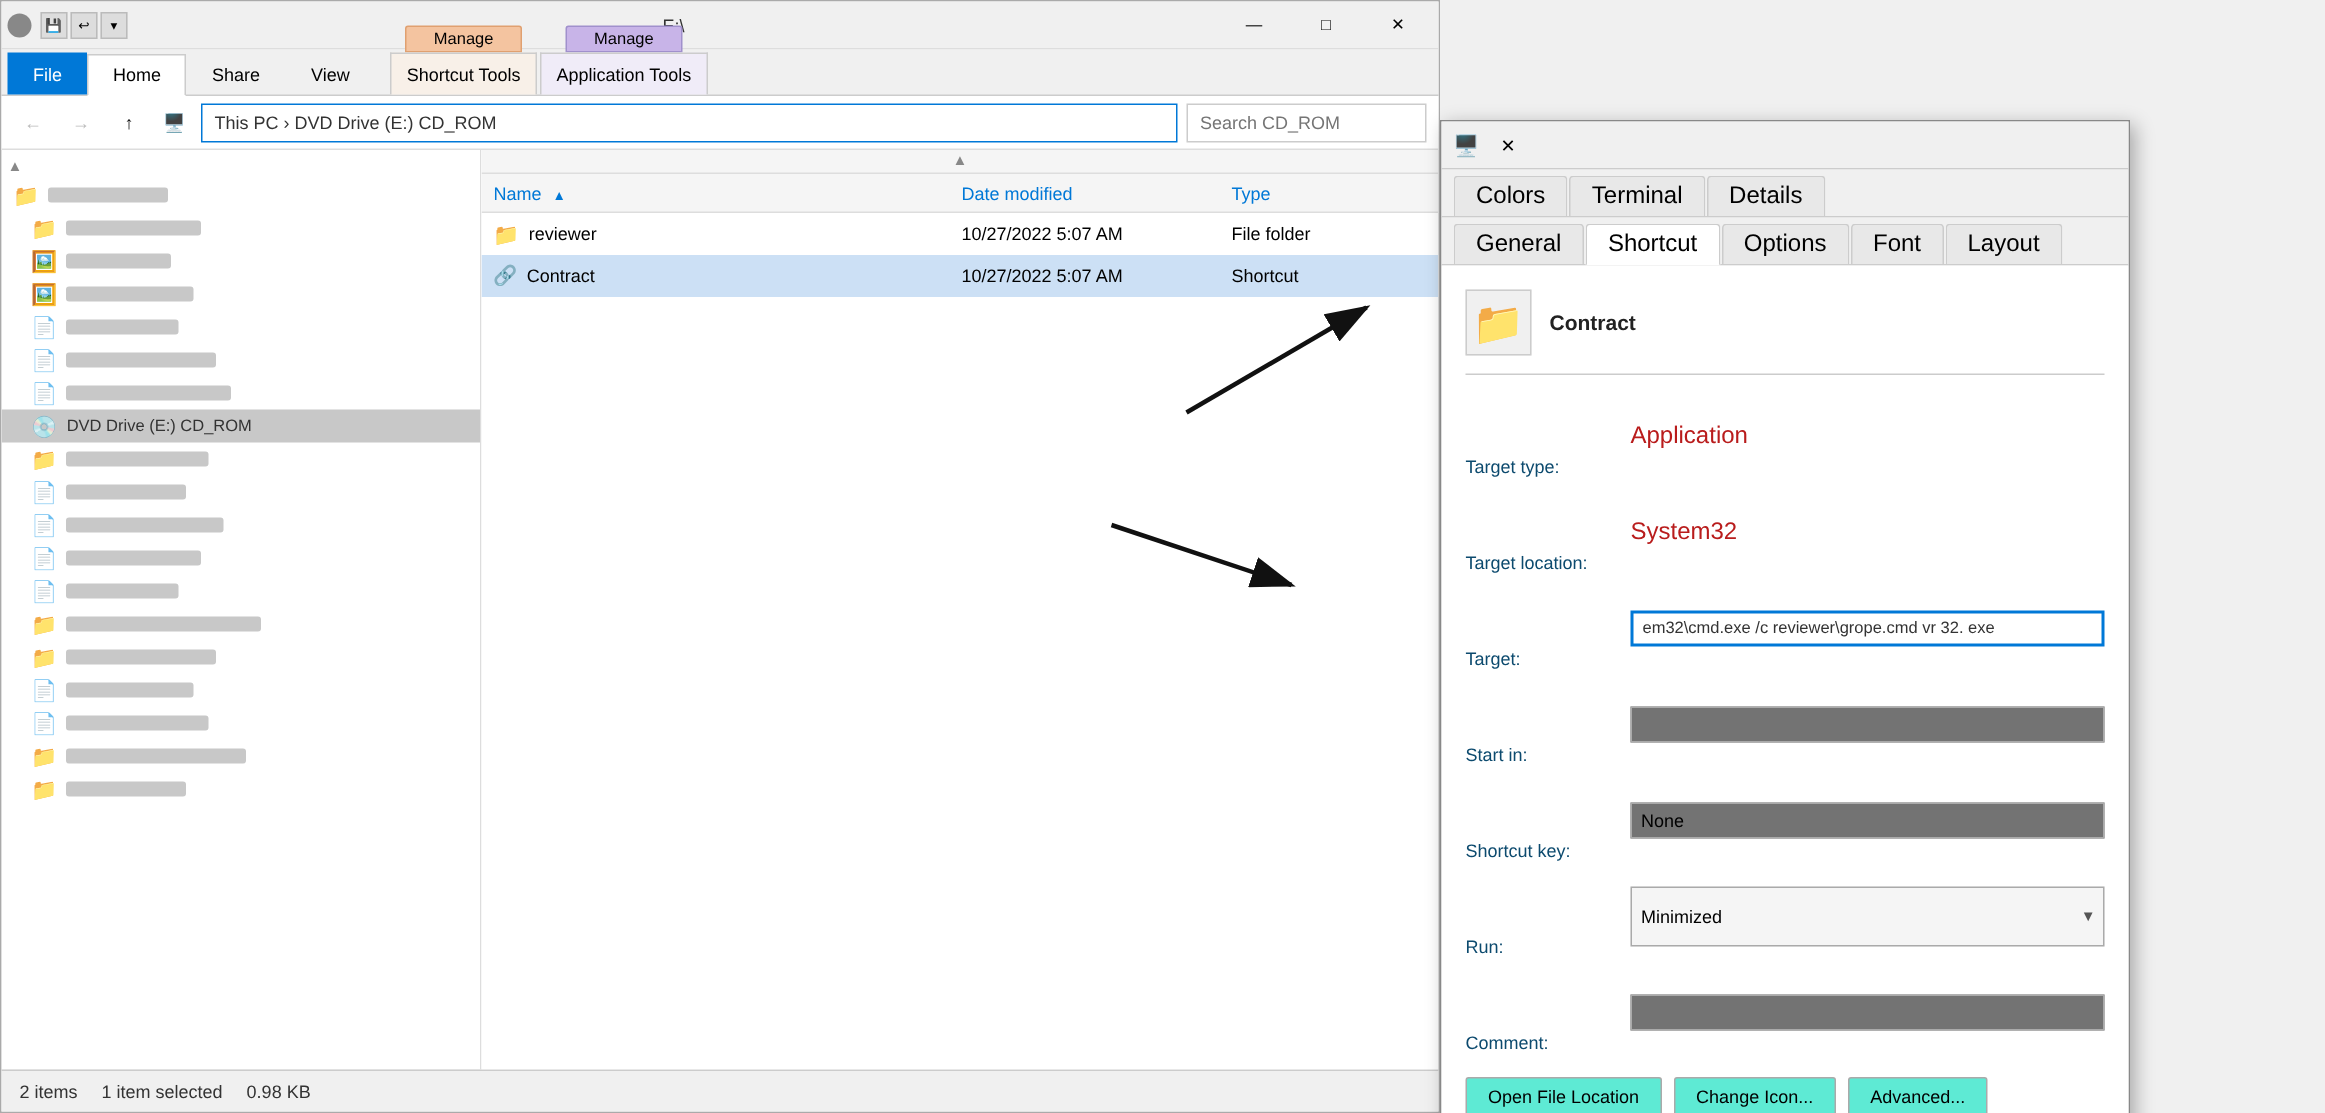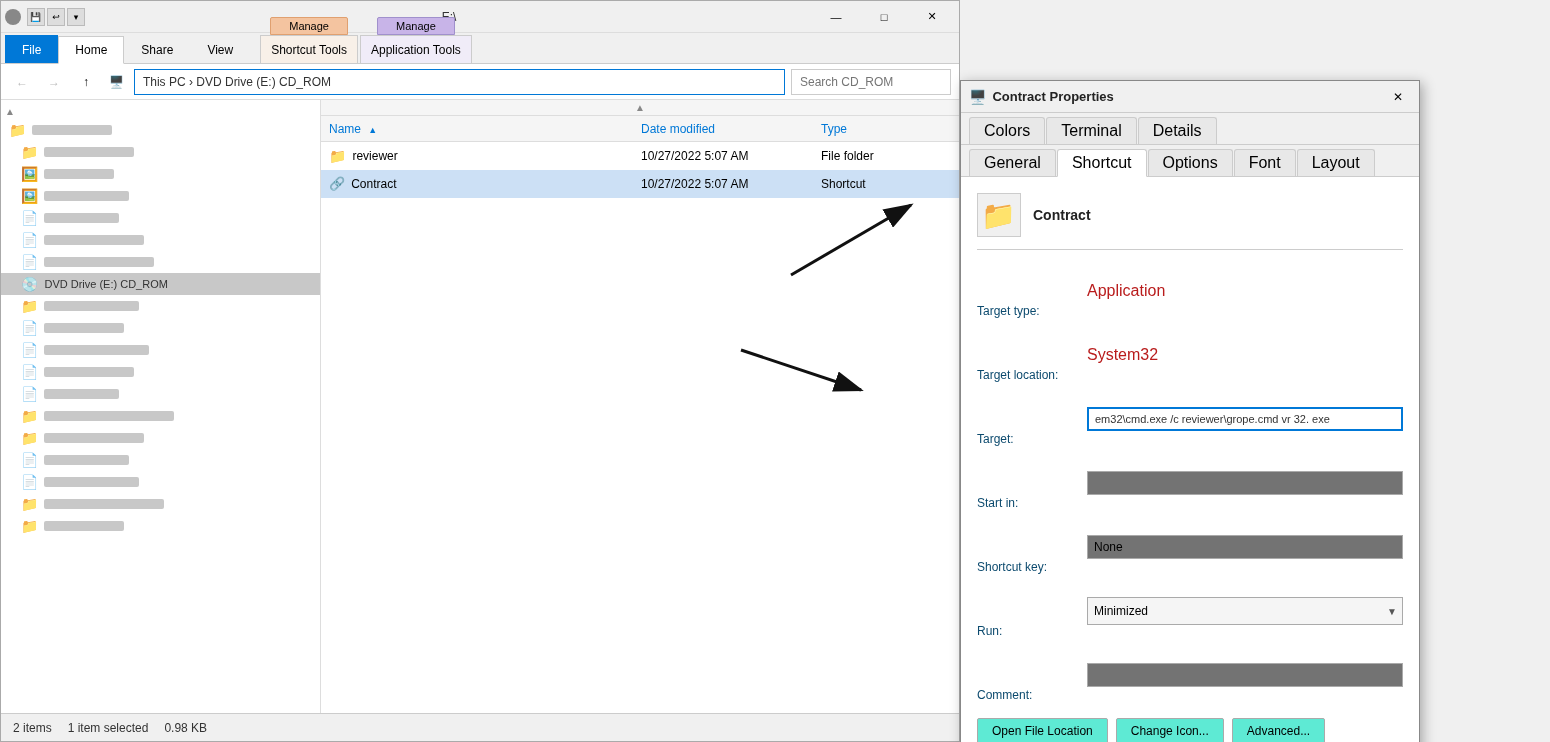--- a/index.html
+++ b/index.html
@@ -330,21 +330,21 @@
       background: #737373;
     }
     .form-select-wrapper {
       flex: 1;
       position: relative;
       display: flex;
       align-items: center;
     }
     .form-select-wrapper select {
       width: 100%;
-      height: 28px;
+      height: 40px;
       border: 1px solid #aaa;
       padding: 0 24px 0 6px;
       font-size: 12px;
       background: #f5f5f5;
       appearance: none;
       -webkit-appearance: none;
       cursor: pointer;
     }
     .select-arrow {
       position: absolute;
@@ -613,21 +613,20 @@
     <span>2 items</span>
     <span>1 item selected</span>
     <span>0.98 KB</span>
   </div>
 </div>
 
 <div class="dialog-overlay">
 
   <div class="dialog-title-bar">
     <span class="dialog-title-icon">🖥️</span>
-    <span class="dialog-title-text">Contract Properties</span>
     <button class="dialog-close-btn">✕</button>
   </div>
 
   <div style="background:#f0f0f0; display:flex; border-bottom:1px solid #ccc; padding:4px 8px 0; gap:1px;">
     <div class="dialog-tab">Colors</div>
     <div class="dialog-tab">Terminal</div>
     <div class="dialog-tab">Details</div>
   </div>
 
   <div style="background:#f0f0f0; display:flex; border-bottom:1px solid #ccc; padding:4px 8px 0; gap:1px;">

